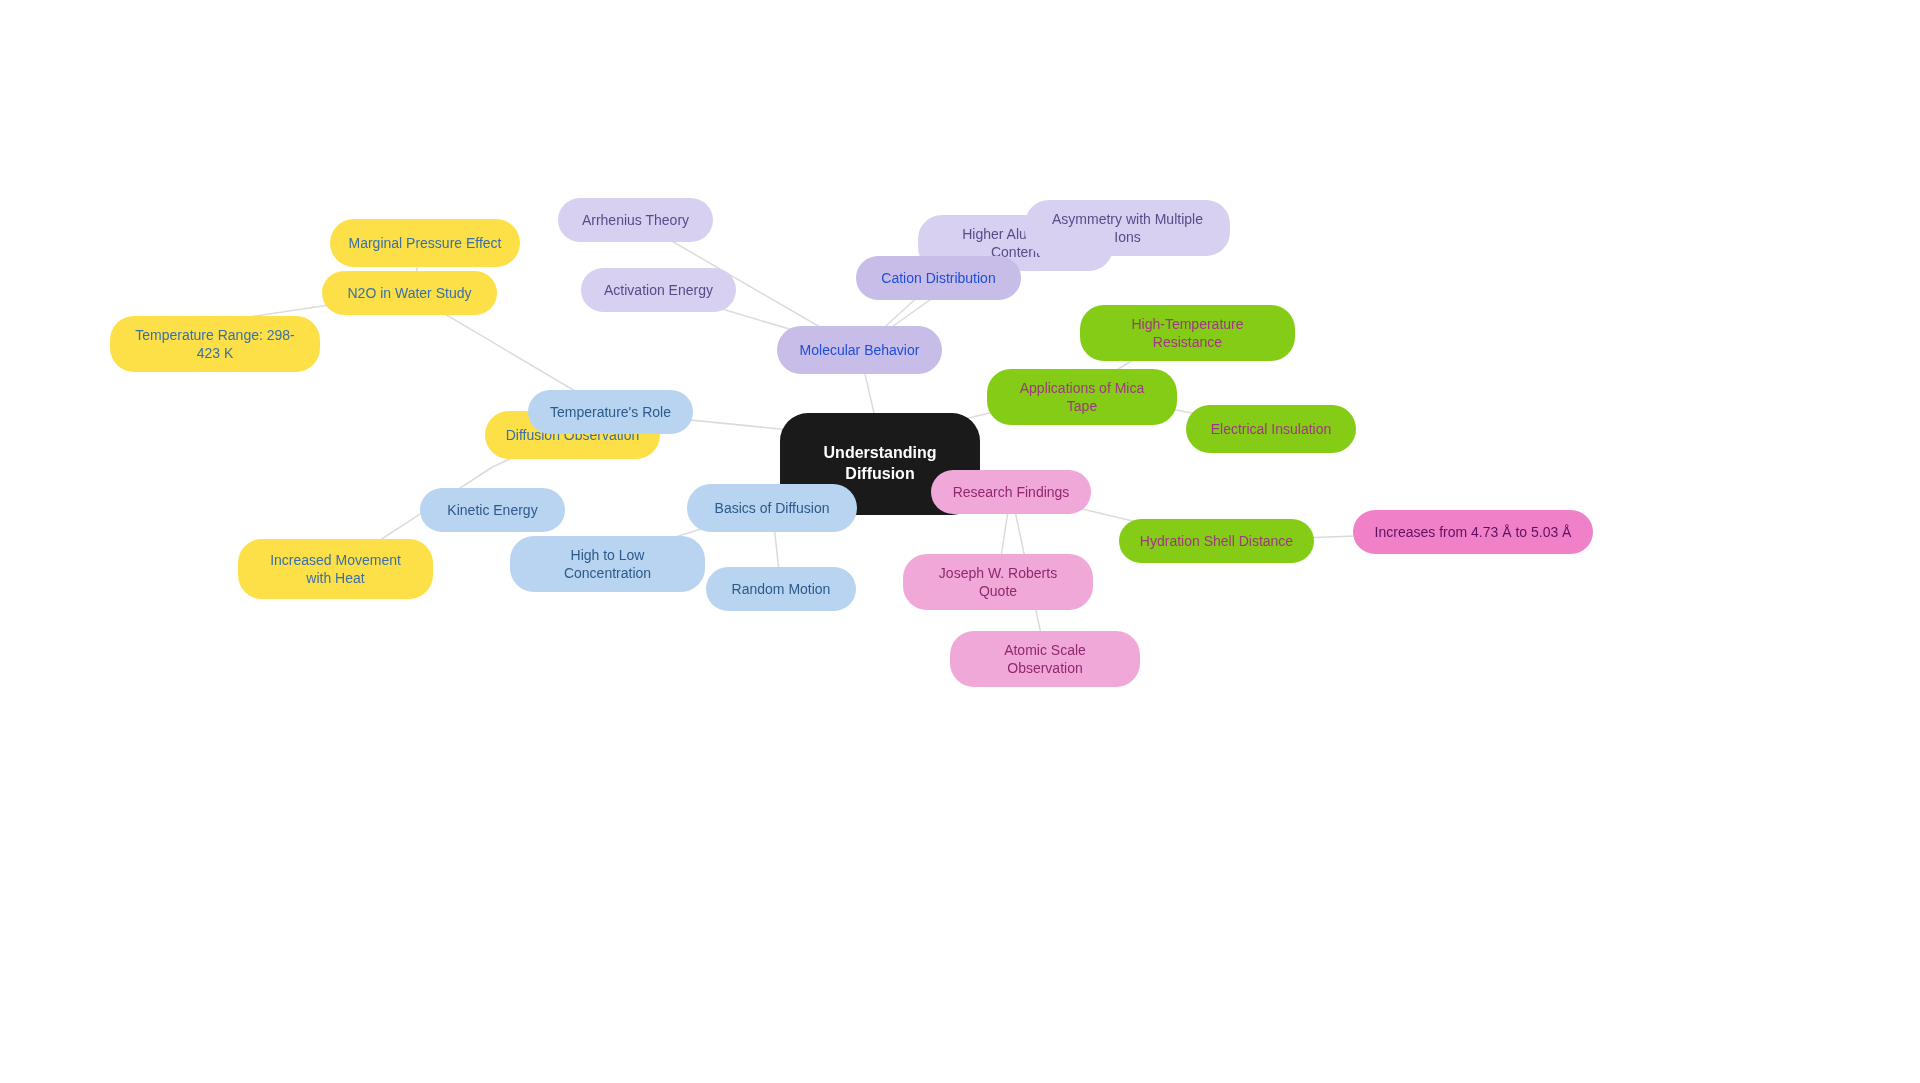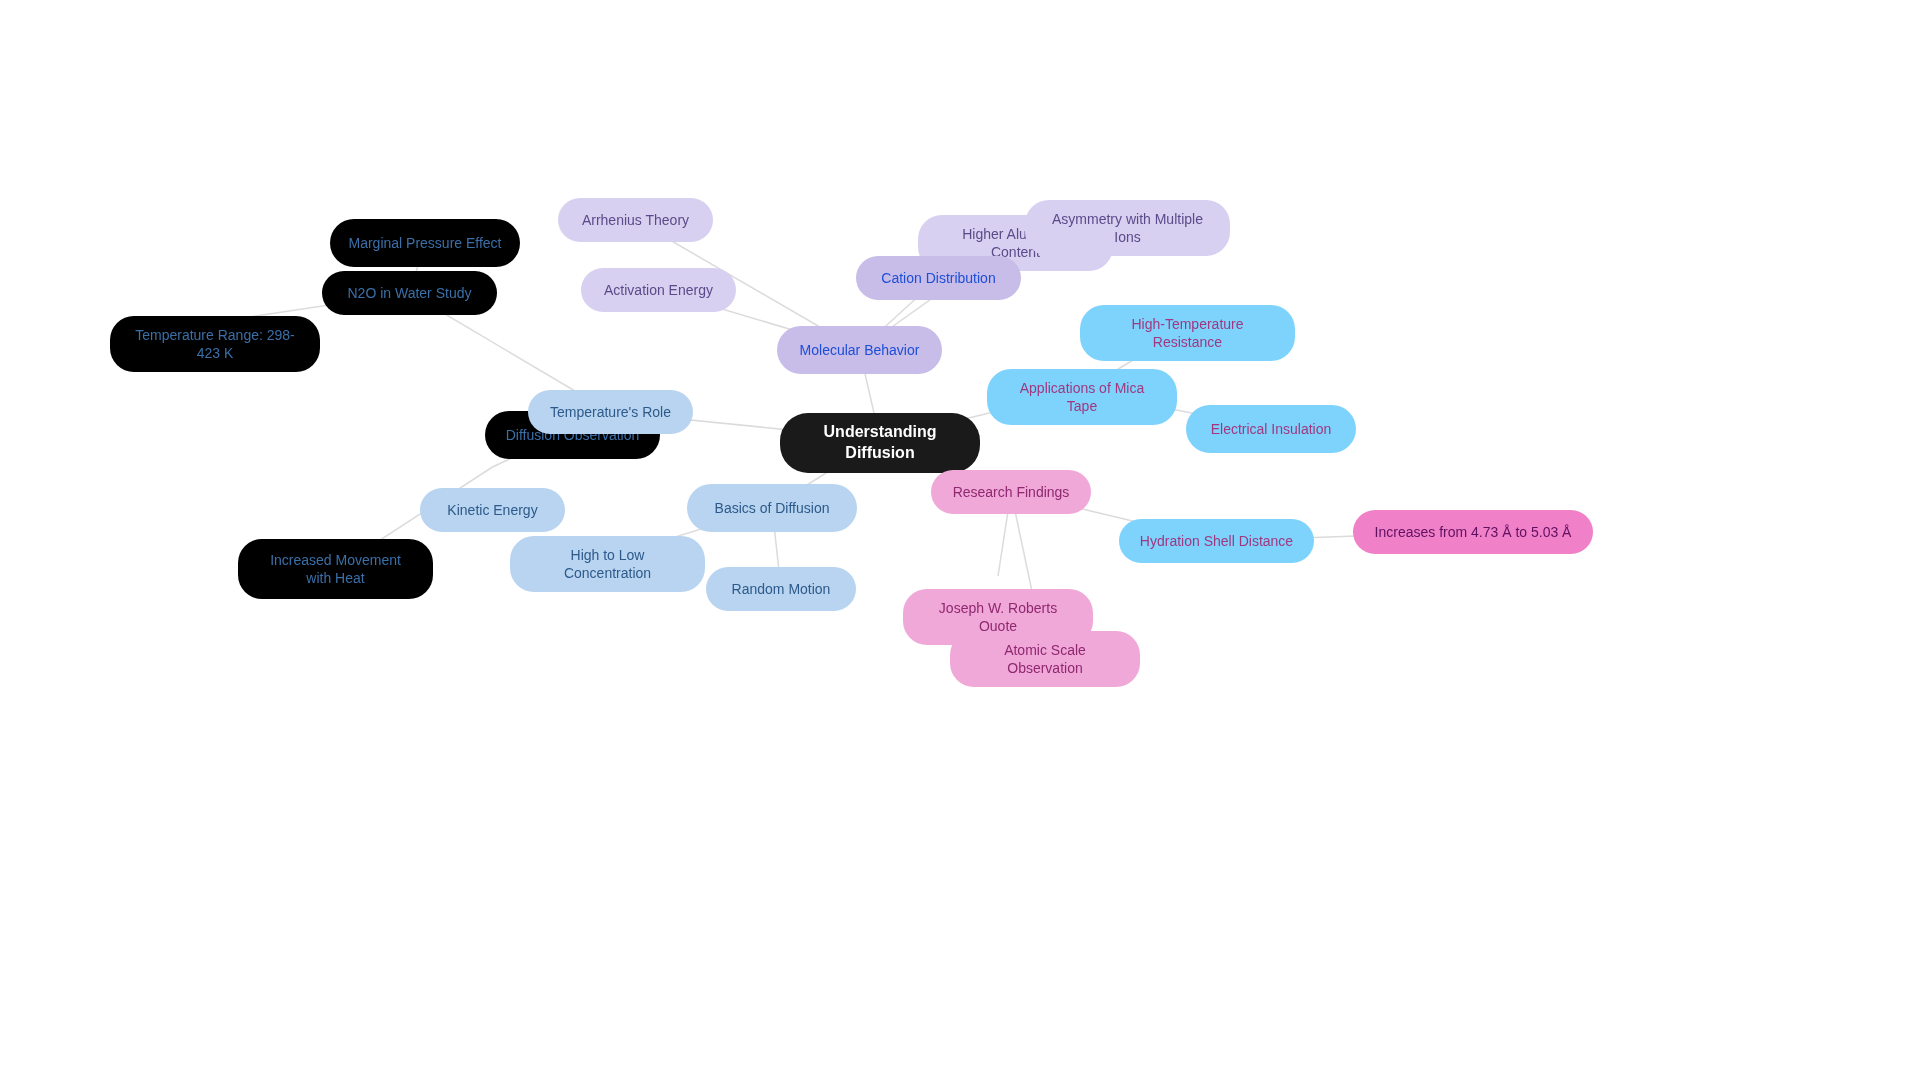--- a/index.html
+++ b/index.html
@@ -35,41 +35,41 @@
       cursor: pointer;
       white-space: normal;
       line-height: 1.3;
     }
     .node-center {
       background: #1a1a1a;
       color: #ffffff;
       font-size: 16px;
       font-weight: 600;
       border-radius: 28px;
-      padding: 9px 28px;
+      padding: 30px 28px;
     }
     .node-blue-light {
-      background: #000000;
+      background: #fde047;
       color: #3a6fa8;
       border: none;
     }
     .node-blue-medium {
       background: #b8d4f0;
       color: #2d5a8a;
     }
     .node-purple-light {
       background: #d8d0f0;
       color: #5a4a8a;
     }
     .node-purple-medium {
       background: #c8bce8;
       color: #1d4ed8;
     }
     .node-pink-light {
-      background: #7dd3fc;
+      background: #84cc16;
       color: #a03880;
     }
     .node-pink-medium {
       background: #f0a8d8;
       color: #902870;
     }
     .node-pink-bright {
       background: #f080c8;
       color: #601060;
     }
@@ -119,18 +119,18 @@
       <div class="node node-purple-light" style="left: 558px; top: 198px; width: 155px; min-height: 44px;">Arrhenius Theory</div>
       <div class="node node-purple-light" style="left: 581px; top: 268px; width: 155px; min-height: 44px;">Activation Energy</div>
       <div class="node node-purple-medium" style="left: 777px; top: 326px; width: 165px; min-height: 48px;">Molecular Behavior</div>
       <div class="node node-purple-light" style="left: 918px; top: 215px; width: 195px; min-height: 48px;">Higher Aluminum Content</div>
       <div class="node node-purple-medium" style="left: 856px; top: 256px; width: 165px; min-height: 44px;">Cation Distribution</div>
       <div class="node node-purple-light" style="left: 1025px; top: 200px; width: 205px; min-height: 44px;">Asymmetry with Multiple Ions</div>
       <div class="node node-pink-light" style="left: 1080px; top: 305px; width: 215px; min-height: 44px;">High-Temperature Resistance</div>
       <div class="node node-pink-light" style="left: 987px; top: 369px; width: 190px; min-height: 44px;">Applications of Mica Tape</div>
       <div class="node node-pink-light" style="left: 1186px; top: 405px; width: 170px; min-height: 48px;">Electrical Insulation</div>
       <div class="node node-pink-medium" style="left: 931px; top: 470px; width: 160px; min-height: 44px;">Research Findings</div>
-      <div class="node node-pink-medium" style="left: 903px; top: 554px; width: 190px; min-height: 44px; margin-top: 35px;">Joseph W. Roberts Quote</div>
+      <div class="node node-pink-medium" style="left: 903px; top: 554px; width: 190px; min-height: 44px;">Joseph W. Roberts Quote</div>
       <div class="node node-pink-medium" style="left: 950px; top: 631px; width: 190px; min-height: 44px;">Atomic Scale Observation</div>
       <div class="node node-pink-light" style="left: 1119px; top: 519px; width: 195px; min-height: 44px;">Hydration Shell Distance</div>
       <div class="node node-pink-bright" style="left: 1353px; top: 510px; width: 240px; min-height: 44px;">Increases from 4.73 Å to 5.03 Å</div>
     </div>
 </div>
 
 </body></html>

